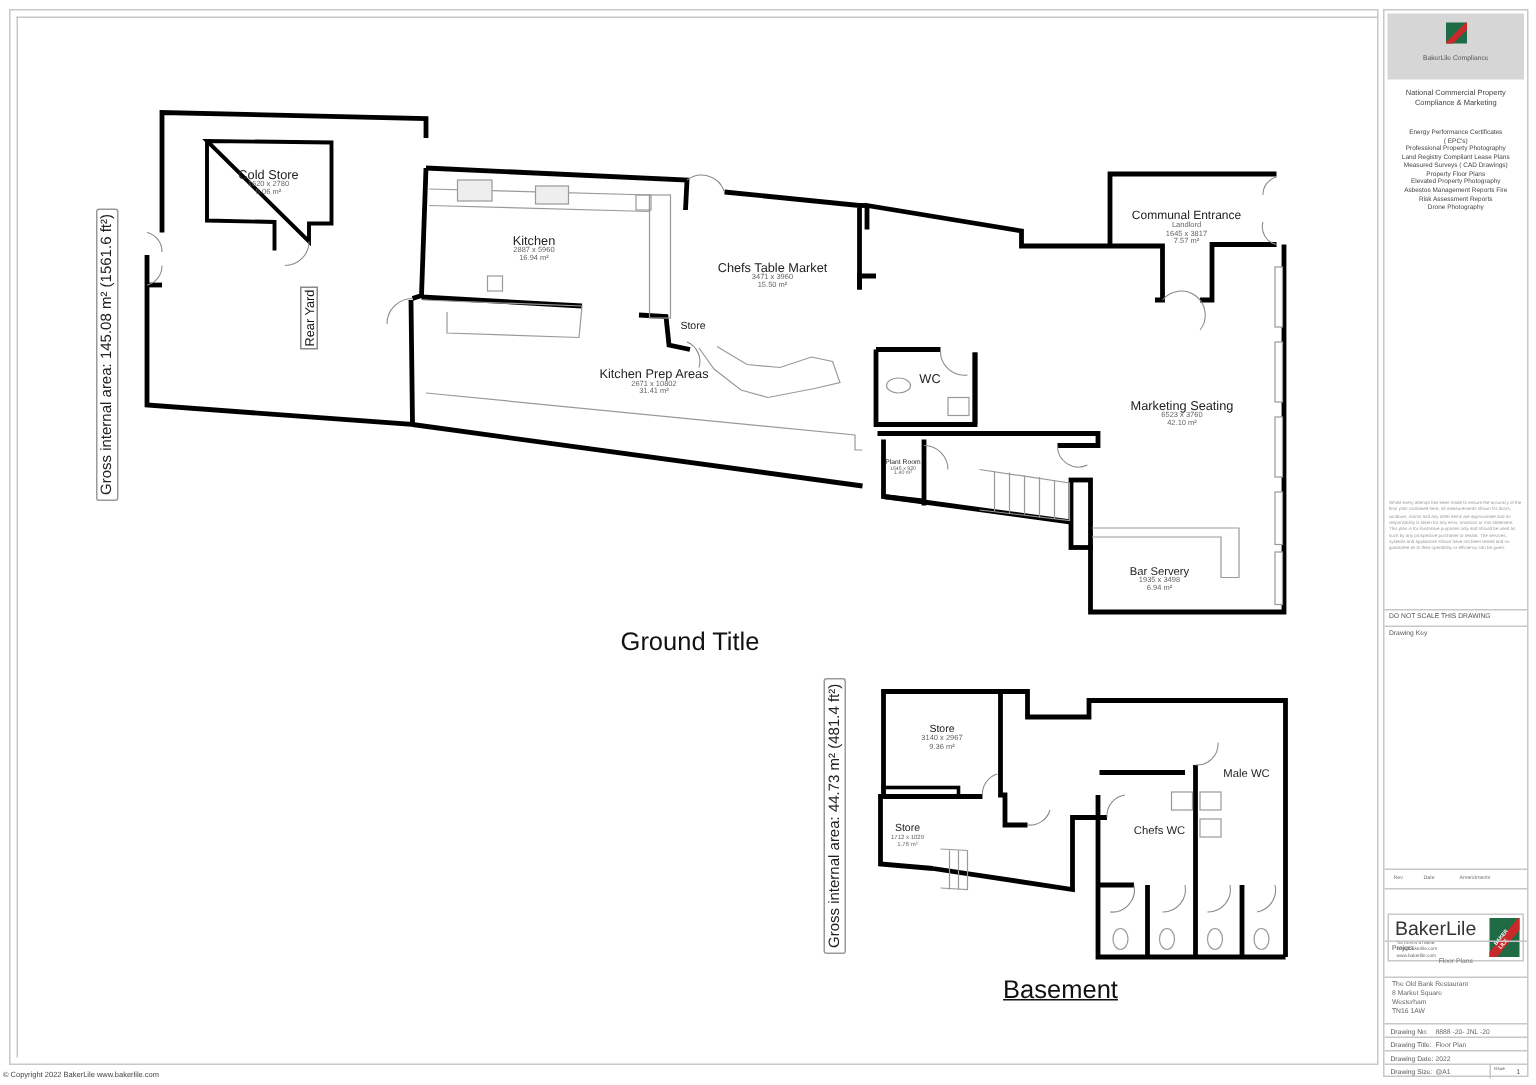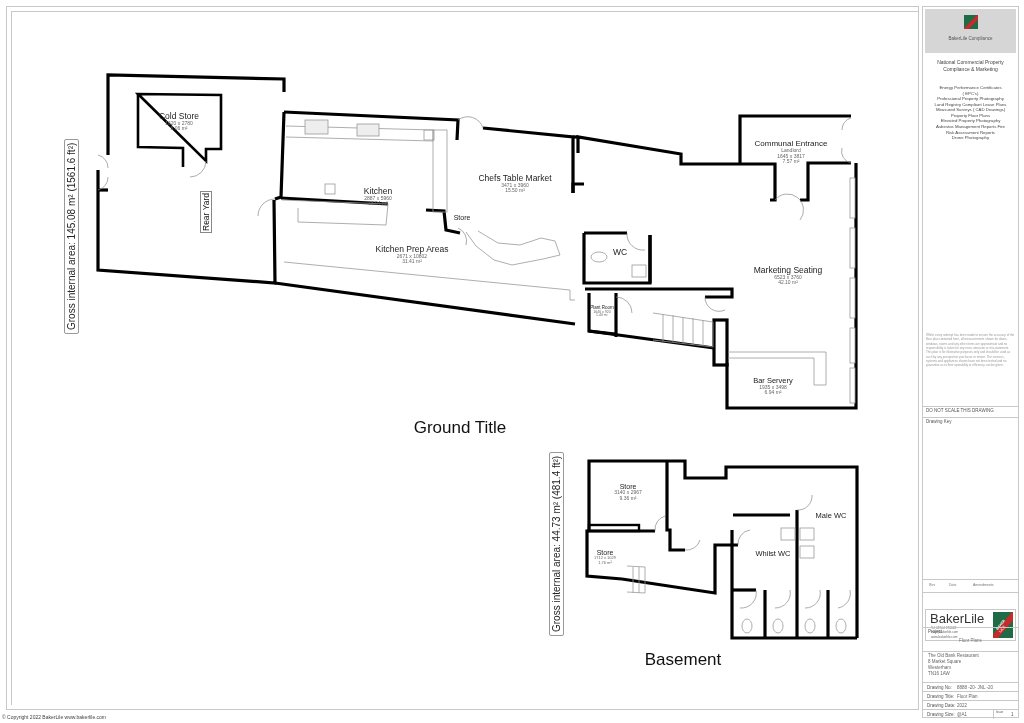--- a/index.html
+++ b/index.html
@@ -169,34 +169,34 @@
     <ellipse cx="841" cy="626" rx="5" ry="7"></ellipse>
   </g>
 </svg>
 
 <div class="lbl" style="left:179px; top:112px;">
   <div class="room-name">Cold Store</div>
   <div class="room-dim">1620 x 2780</div>
   <div class="room-dim">5.06 m²</div>
 </div>
 <div class="vert-label" style="left:200px; top:233px;">Rear Yard</div>
-<div class="lbl" style="left:378px; top:156px;margin-top:31px;">
+<div class="lbl" style="left:356px; top:156px;">
   <div class="room-name">Kitchen</div>
   <div class="room-dim">2887 x 5960</div>
   <div class="room-dim">16.94 m²</div>
 </div>
 <div class="lbl" style="left:515px; top:174px;">
   <div class="room-name">Chefs Table Market</div>
   <div class="room-dim">3471 x 3960</div>
   <div class="room-dim">15.50 m²</div>
 </div>
 <div class="lbl" style="left:462px; top:214px;">
   <div class="room-name" style="font-size:7px;">Store</div>
 </div>
-<div class="lbl" style="left:412px; top:245px;">
+<div class="lbl" style="left:436px; top:245px;">
   <div class="room-name">Kitchen Prep Areas</div>
   <div class="room-dim">2671 x 10802</div>
   <div class="room-dim">31.41 m²</div>
 </div>
 <div class="lbl" style="left:791px; top:140px;">
   <div class="room-name" style="font-size:8px;">Communal Entrance</div>
   <div class="room-dim">Landlord</div>
   <div class="room-dim">1645 x 3817</div>
   <div class="room-dim">7.57 m²</div>
 </div>
@@ -226,27 +226,27 @@
   <div class="room-name" style="font-size:7px;">Store</div>
   <div class="room-dim">3140 x 2967</div>
   <div class="room-dim">9.36 m²</div>
 </div>
 <div class="lbl" style="left:605px; top:549px;">
   <div class="room-name" style="font-size:7px;">Store</div>
   <div class="room-dim" style="font-size:4px;">1712 x 1029</div>
   <div class="room-dim" style="font-size:4px;">1.76 m²</div>
 </div>
 <div class="lbl" style="left:773px; top:550px;">
-  <div class="room-name" style="font-size:7.5px;">Whilst WC</div>
+  <div class="room-name" style="font-size:7.5px;">Chefs WC</div>
 </div>
 <div class="lbl" style="left:831px; top:512px;">
   <div class="room-name" style="font-size:7.5px;">Male WC</div>
 </div>
 
-<div class="floor-title" style="left:683px; top:650px;">Basement</div>
+<div class="floor-title" style="left:707px; top:650px;text-decoration:underline;">Basement</div>
 <div class="gia" style="left:549px; top:636px;">Gross internal area: 44.73 m² (481.4 ft²)</div>
 
 <div class="copyright">© Copyright 2022 BakerLile  www.bakerlile.com</div>
 
 <div class="tb">
   <div class="tb-logo-box">
     <div class="tb-logo-mark"></div>
     <div class="tb-logo-caption">BakerLile Compliance</div>
   </div>
   <div class="tb-headline">

